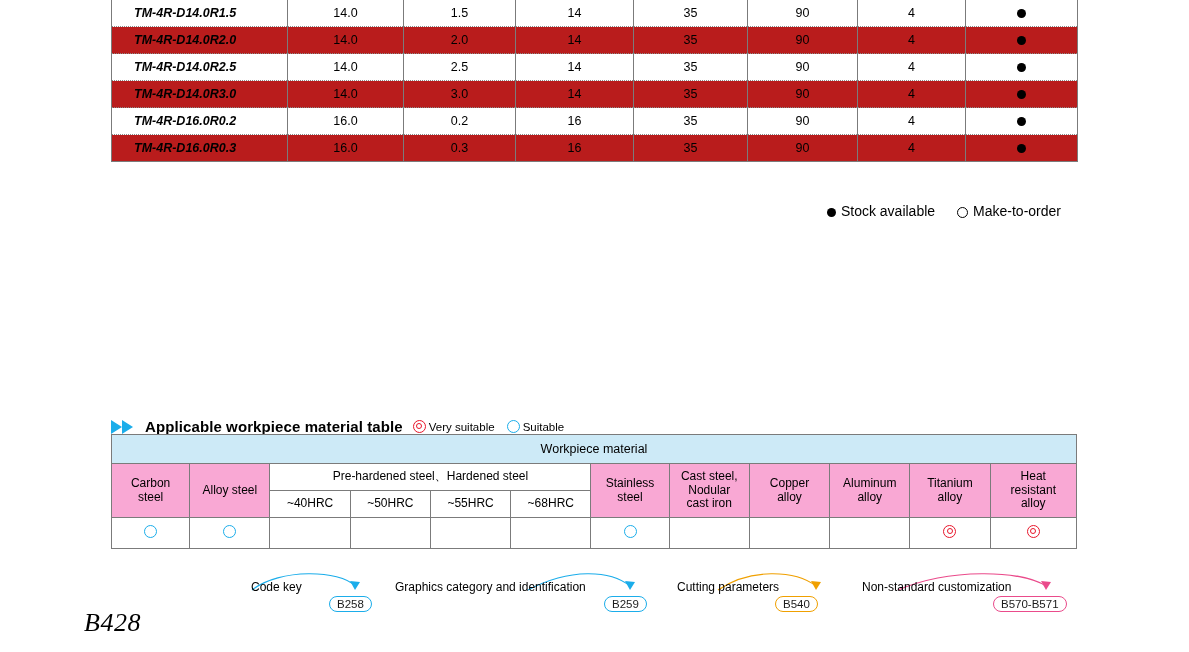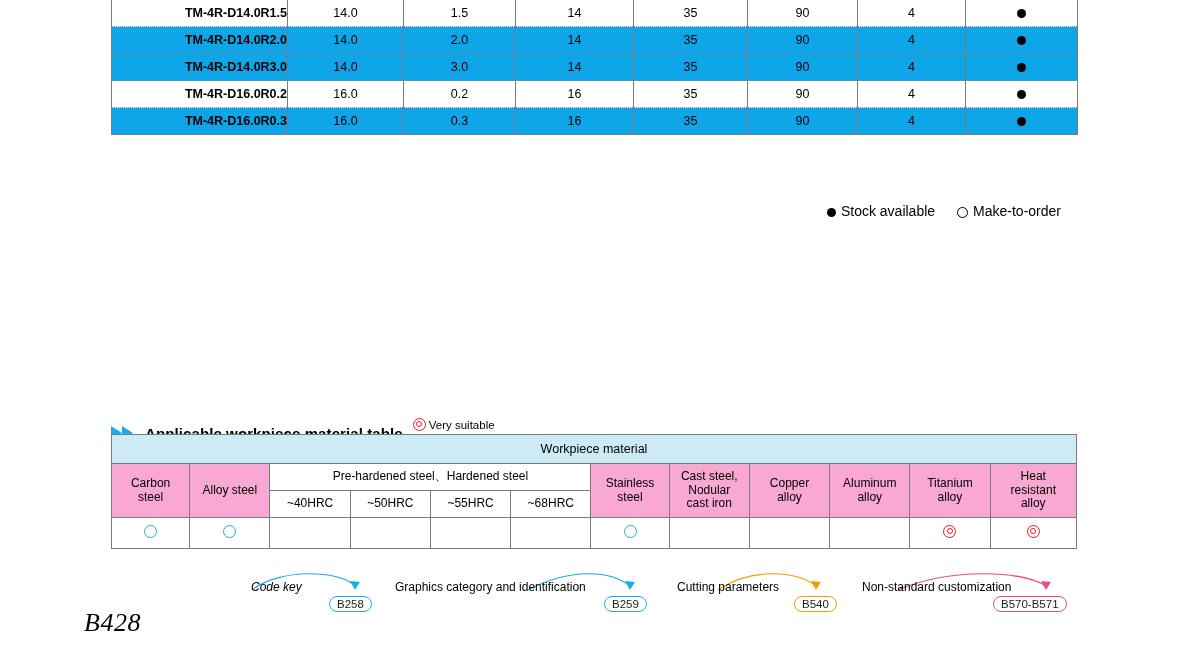--- a/index.html
+++ b/index.html
@@ -37,29 +37,30 @@
     vertical-align: middle;
     border-bottom: 1px dotted #8a8a8a;
     padding: 0;
   }
   table.spec tr:last-child td {
     border-bottom: 1px solid #7b7b7b;
   }
   table.spec td.code {
     font-weight: bold;
     font-size: 12.5px;
-    text-align: right;
+    text-align: left;
     padding-left: 22px;
     border-right: 1px solid #7b7b7b;
+    font-style: italic;
   }
   table.spec td.sep {
     border-right: 1px solid #7b7b7b;
   }
   table.spec tr.alt td {
-    background: #0ea5e9;
+    background: #b91c1c;
   }
   .dot {
     display: inline-block;
     width: 9px;
     height: 9px;
     border-radius: 50%;
     background: #000;
     vertical-align: middle;
   }
 
@@ -111,21 +112,20 @@
     font-size: 15px;
     font-weight: bold;
     letter-spacing: 0.1px;
   }
   .head-legend {
     font-size: 11.5px;
     margin-left: 10px;
     display: flex;
     align-items: center;
     gap: 4px;
-    flex-direction: column;
   }
   .head-legend .item { display: inline-flex; align-items: center; gap: 3px; margin-right: 8px;}
   .ring-red {
     display: inline-block;
     width: 11px; height: 11px;
     border-radius: 50%;
     border: 1.6px solid #e8162b;
     position: relative;
   }
   .ring-red::after {
@@ -239,20 +239,30 @@
         <td class="sep">14</td>
         <td class="sep">35</td>
         <td class="sep">90</td>
         <td class="sep">4</td>
         <td><span class="dot"></span></td>
       </tr>
       <tr class="alt">
         <td class="code">TM-4R-D14.0R2.0</td>
         <td class="sep">14.0</td>
         <td class="sep">2.0</td>
+        <td class="sep">14</td>
+        <td class="sep">35</td>
+        <td class="sep">90</td>
+        <td class="sep">4</td>
+        <td><span class="dot"></span></td>
+      </tr>
+      <tr>
+        <td class="code">TM-4R-D14.0R2.5</td>
+        <td class="sep">14.0</td>
+        <td class="sep">2.5</td>
         <td class="sep">14</td>
         <td class="sep">35</td>
         <td class="sep">90</td>
         <td class="sep">4</td>
         <td><span class="dot"></span></td>
       </tr>
       <tr class="alt">
         <td class="code">TM-4R-D14.0R3.0</td>
         <td class="sep">14.0</td>
         <td class="sep">3.0</td>
@@ -398,26 +408,26 @@
     <path d="M528,30 C570,8 610,10 630,26" fill="none" stroke="#1badea" stroke-width="1.2"></path>
     <polygon points="630,30 625,21 635,22" fill="#1badea"></polygon>
 
     <path d="M718,30 C750,8 795,10 816,26" fill="none" stroke="#f0a000" stroke-width="1.2"></path>
     <polygon points="816,30 811,21 821,22" fill="#f0a000"></polygon>
 
     <path d="M898,30 C950,8 1020,10 1046,26" fill="none" stroke="#ea4b8b" stroke-width="1.2"></path>
     <polygon points="1046,30 1041,21 1051,22" fill="#ea4b8b"></polygon>
   </svg>
 
-  <span class="ann" style="left:251px; top:20px;font-style:italic;">Code key</span>
+  <span class="ann" style="left:251px; top:20px;">Code key</span>
   <span class="pill blue" style="left:329px; top:36px;">B258</span>
 
   <span class="ann" style="left:395px; top:20px;">Graphics category and identification</span>
   <span class="pill blue" style="left:604px; top:36px;">B259</span>
 
   <span class="ann" style="left:677px; top:20px;">Cutting parameters</span>
-  <span class="pill orange" style="left:794px; top:36px;text-align:center;">B540</span>
+  <span class="pill orange" style="left:775px; top:36px;text-align:center;">B540</span>
 
   <span class="ann" style="left:862px; top:20px;">Non-standard customization</span>
   <span class="pill pink" style="left:993px; top:36px;">B570-B571</span>
 </div>
 
 <div class="page-num">B428</div>
 
 </body></html>

